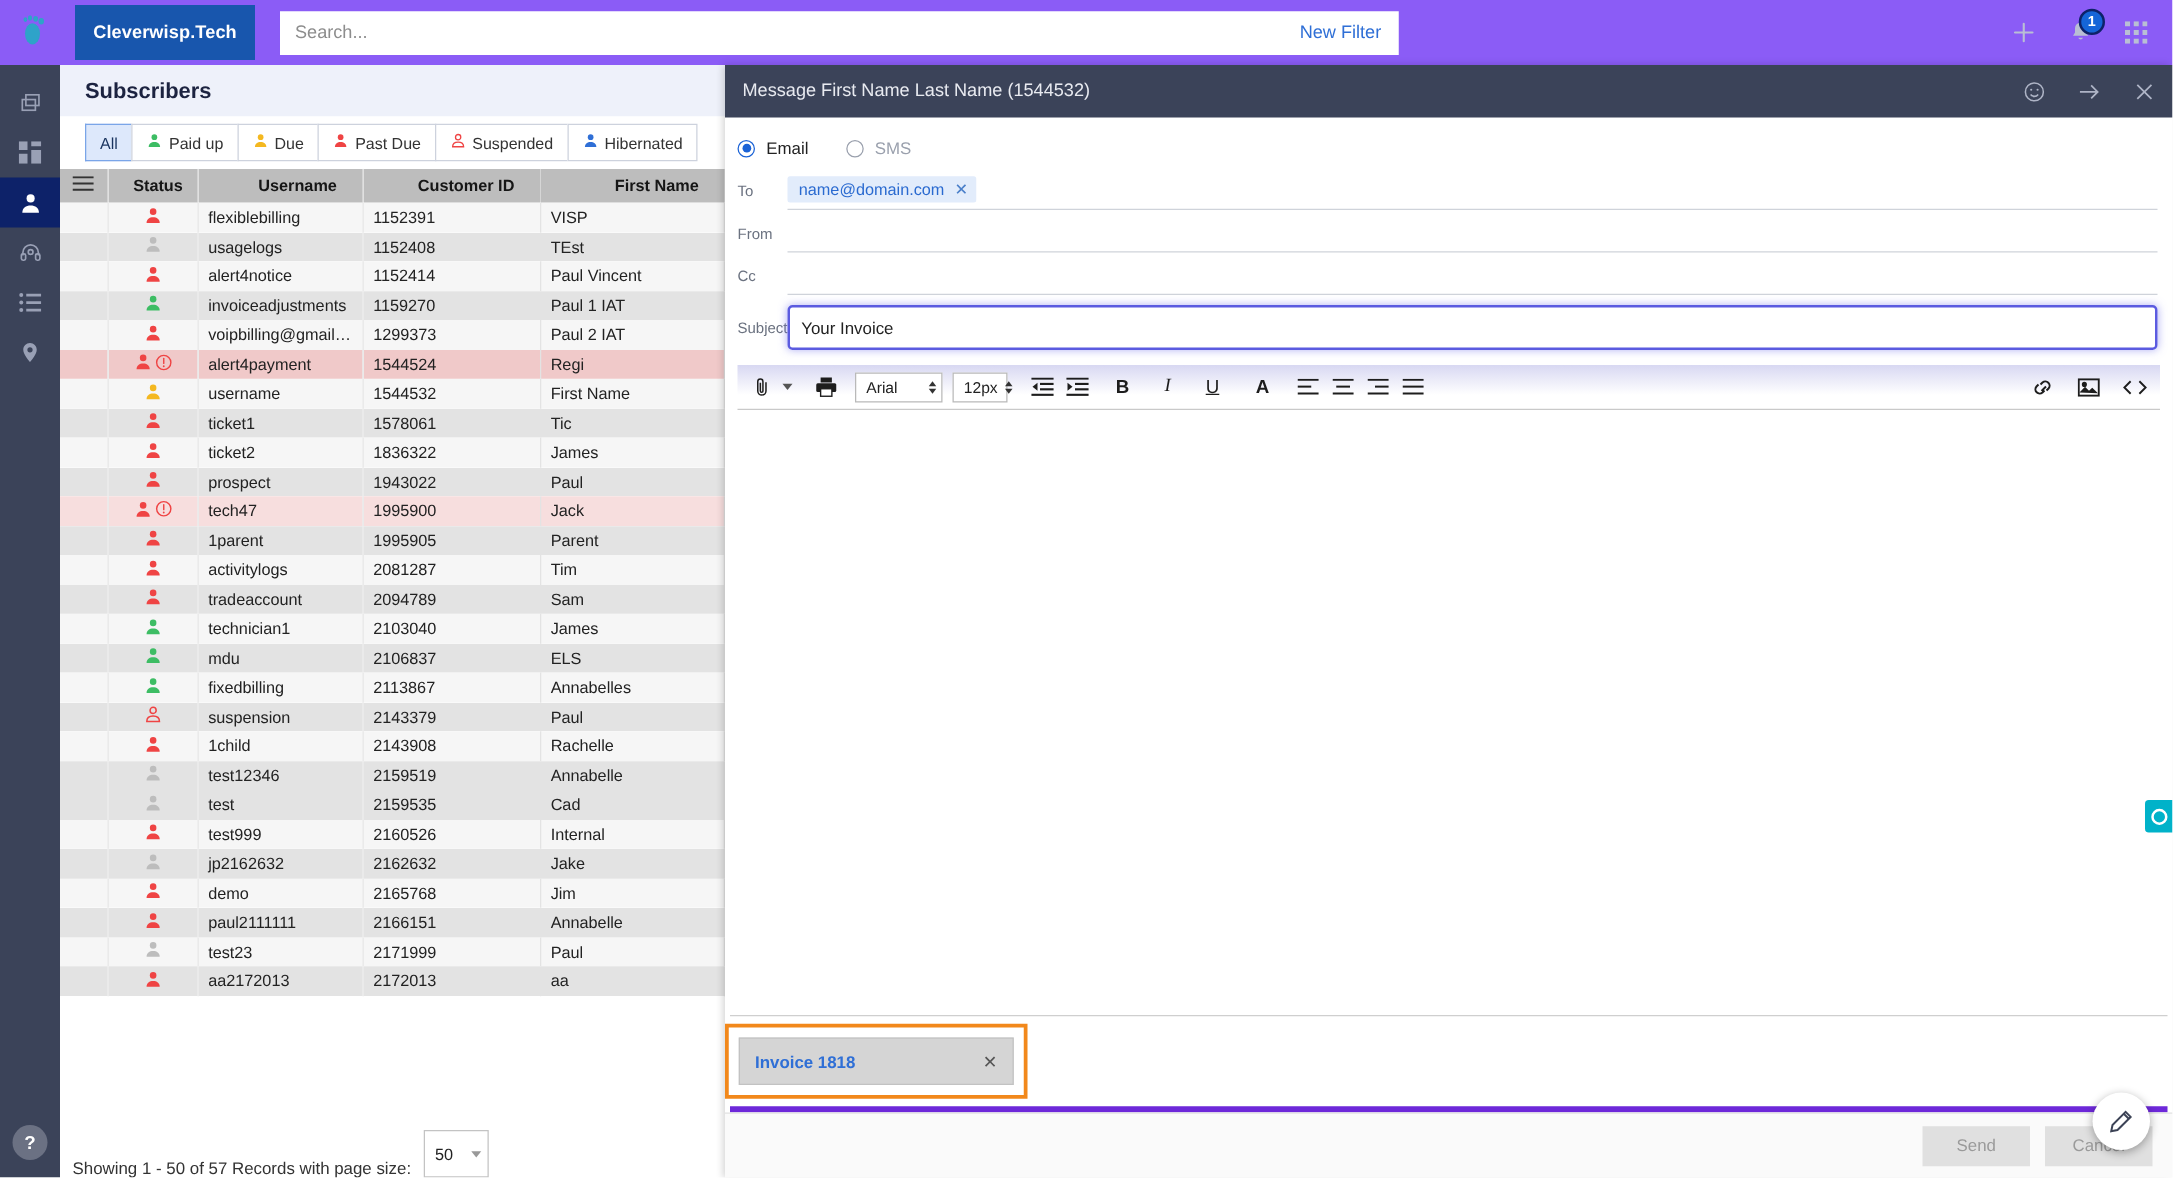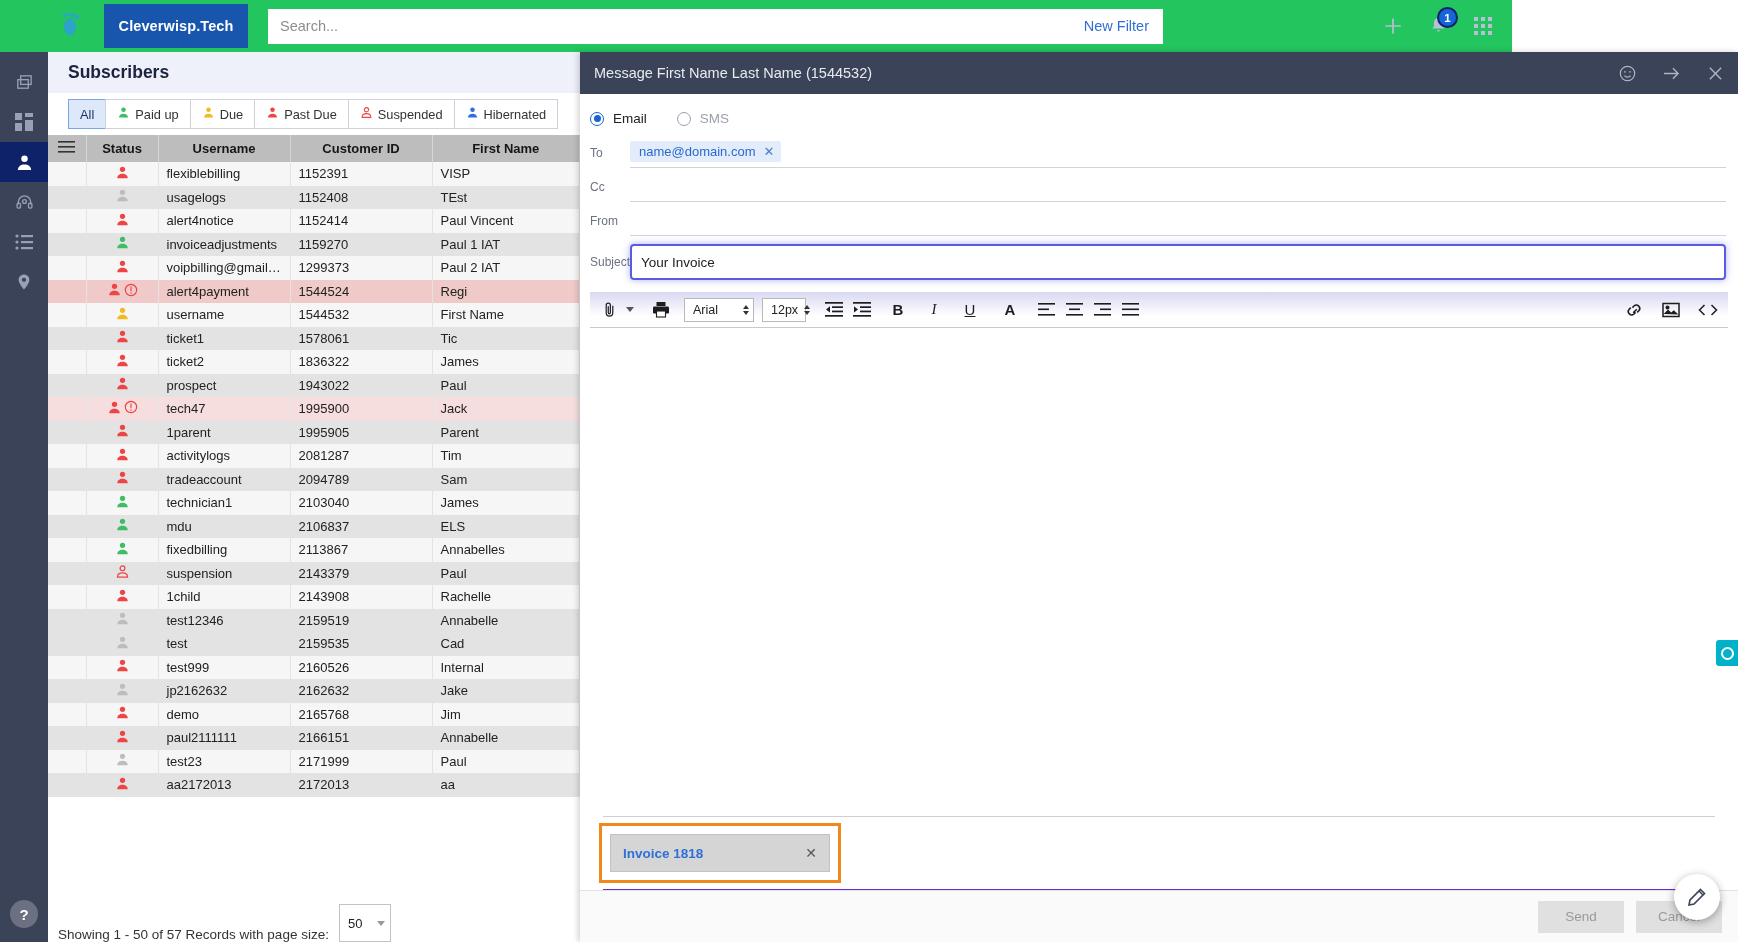--- a/index.html
+++ b/index.html
@@ -5,22 +5,22 @@
   * { box-sizing: border-box; margin: 0; padding: 0; }
   html, body {
     width: 1738px; height: 942px;
     font-family: "Liberation Sans", sans-serif;
     background: #ffffff; overflow: hidden;
   }
   #app { position: relative; width: 1738px; height: 942px; }
 
   
   .topbar {
-    position: absolute; top: 0; left: 0; width: 1512px; height: 52px;
-    background: #22c55e; display: flex; align-items: center; padding-left: 44px;
+    position: absolute; top: 0; left: 0; width: 1738px; height: 52px;
+    background: #8b5cf6; display: flex; align-items: center;
   }
   .logo-box { width: 56px; height: 52px; display:flex; align-items:center; justify-content:center; }
   .logo-foot { color:#2ea3c9; font-size: 25px; line-height: 1; }
   .brand {
     width: 144px; height: 44px; margin-left: 4px;
     background: #1856ad; color: #fff; font-size: 14.5px; font-weight: bold;
     display: flex; align-items: center; justify-content: center;
     letter-spacing: .1px;
   }
   .searchwrap {
@@ -85,21 +85,21 @@
   }
   .tab:last-child { border-right: 1px solid #cdd2dd; }
   .tab.active { background: #dde8fb; border-color: #7aa5e8; color: #19335e; }
   .tab svg { flex: none; }
 
   
   .tblwrap { flex: 1; overflow: hidden; position: relative; }
   table.grid { border-collapse: collapse; width: 100%; table-layout: fixed; }
   table.grid th {
     background: #bdbdbd; color: #161616; font-size: 13px; font-weight: bold;
-    text-align: center; height: 27px; padding: 0 4px; position: relative;
+    text-align: right; height: 27px; padding: 0 20px; position: relative;
     border-right: 1px solid #d6d6d6;
   }
   table.grid th.c-menu { width: 38px; padding: 0; text-align: center; }
   table.grid th.c-status { width: 72px; }
   table.grid th.c-user { width: 132px; }
   table.grid th.c-cid { width: 142px; }
   table.grid th.c-fn { width: auto; }
   table.grid td {
     height: 23.5px; font-size: 13px; color: #222; padding: 0 8px;
     border-right: 1px solid #e3e3e3; white-space: nowrap;
@@ -181,21 +181,21 @@
     align-items: center; justify-content: space-between; padding: 0 4px 0 8px;
     font-size: 12.5px; color: #222; margin: 0 3px; cursor: pointer; gap: 6px;
   }
   .spin { display: flex; flex-direction: column; gap: 2px; }
   .spin i { width:0;height:0;border-left:3.5px solid transparent;border-right:3.5px solid transparent; display:block; }
   .spin i.u { border-bottom: 4px solid #333; }
   .spin i.d { border-top: 4px solid #333; }
   .tb-spacer { flex: 1; }
 
   .editor { flex: 1; background: #fff; margin: 0 10px; }
-  .attachbar { margin: 0 23px; border-top: 1px solid #cfcfcf; border-bottom:1px solid #6d28d9; padding: 6px 0; min-height: 46px; display:flex; align-items:center;}
+  .attachbar { margin: 0 4px; border-top: 1px solid #cfcfcf; border-bottom:5px solid #6d28d9; padding: 6px 0; min-height: 46px; display:flex; align-items:center;}
   .attach-highlight { border: 3px solid #f2881b; padding: 8px; display: inline-flex; margin-left: -4px; }
   .attach-chip {
     width: 220px; height: 38px; background: #d5d5d5; border: 1px solid #c2c2c2;
     display: flex; align-items: center; justify-content: space-between; padding: 0 12px;
   }
   .attach-chip a { color: #2f6fd6; font-size: 13.5px; font-weight: bold; text-decoration: none; cursor: pointer; }
   .attach-chip .x { color: #555; font-size: 14px; cursor: pointer; }
 
   .msg-foot {
     height: 52px; background: #fafafa; border-top: 1px solid #e2e2e2;
@@ -764,25 +764,25 @@
     <div class="field">
       <span class="flabel">To</span>
       <div class="fline">
         <span class="chip">
           <span>name@domain.com</span>
           <span class="x">✕</span>
         </span>
       </div>
     </div>
     <div class="field">
+      <span class="flabel">From</span>
+      <div class="fline"></div>
+    </div>
+    <div class="field">
       <span class="flabel">Cc</span>
-      <div class="fline"></div>
-    </div>
-    <div class="field">
-      <span class="flabel">From</span>
       <div class="fline"></div>
     </div>
 
     <div class="subjrow">
       <span class="flabel">Subject</span>
       <div class="subjbox">
         <input type="text" value="Your Invoice" style="">
       </div>
     </div>
 

